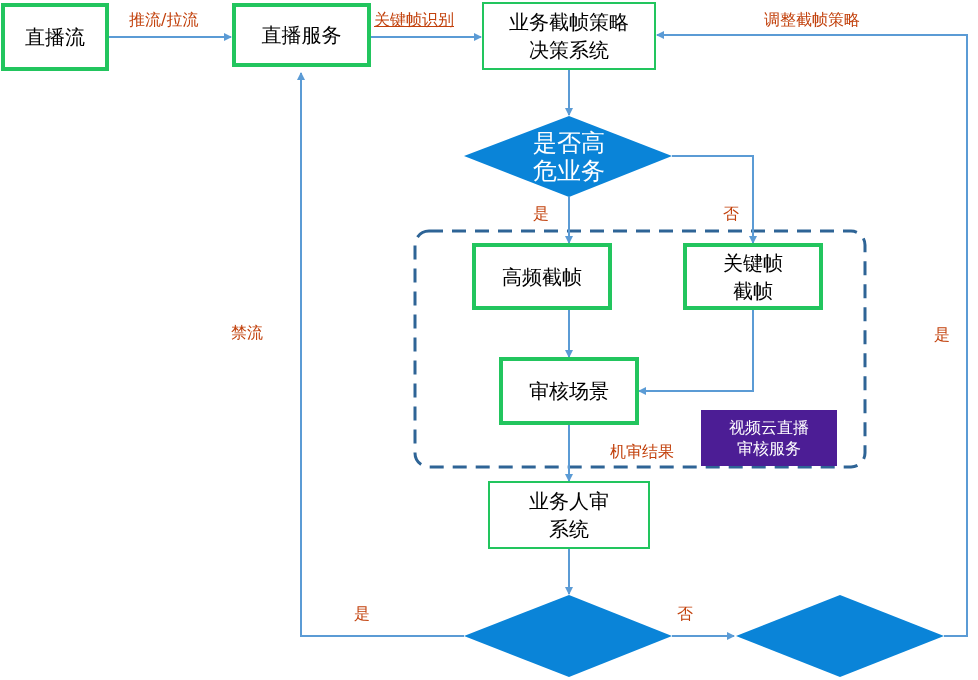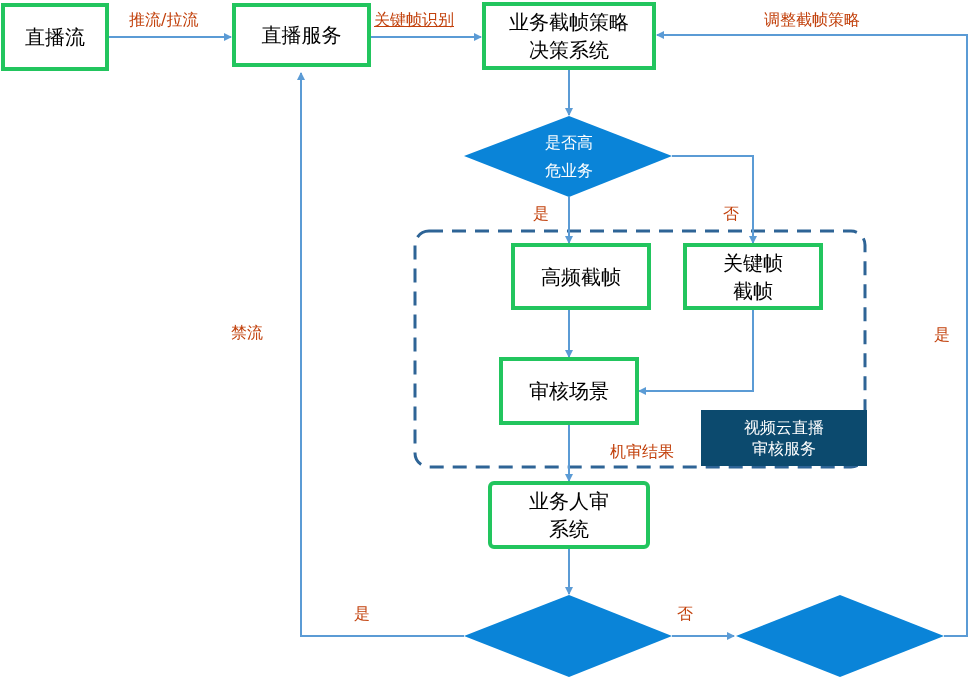--- a/index.html
+++ b/index.html
@@ -2,26 +2,26 @@
 <html><head>
 <meta charset="utf-8">
 <style>
   html, body { margin:0; padding:0; background:#ffffff; }
   #stage { position:relative; width:978px; height:680px; overflow:hidden; background:#fff;
            font-family:"DejaVu Sans","Liberation Sans",sans-serif; }
   svg.links { position:absolute; left:0; top:0; }
   .box { position:absolute; box-sizing:border-box; background:#fff; display:flex; align-items:center;
          justify-content:center; text-align:center; color:#000; font-size:20px; line-height:28px; }
   .box.blue { border:4px solid #22c55e; }
-  .box.gray { border:4px solid #22c55e; }
+  .box.gray { border:2px solid #22c55e; }
   .box span { white-space:pre-line; }
-  .dia-text { position:absolute; color:#fff; font-size:16px; line-height:28px; text-align:center;
+  .dia-text { position:absolute; color:#fff; font-size:24px; line-height:28px; text-align:center;
               white-space:pre-line; display:flex; align-items:center; justify-content:center; }
   .lbl { position:absolute; font-size:16px; color:#c2410c; white-space:nowrap; }
-  .service { position:absolute; left:701px; top:410px; width:166px; height:56px; background:#0c4a6e;
+  .service { position:absolute; left:701px; top:410px; width:136px; height:56px; background:#4c1d95;
              color:#fff; font-size:16px; line-height:21px; display:flex; align-items:center;
              justify-content:center; text-align:center; white-space:pre-line; }
 </style>
 </head>
 <body>
 
 <div id="stage">
 
   <svg class="links" width="978" height="680">
     <defs>
@@ -59,35 +59,35 @@
     <span>直播服务</span>
   </div>
   <div class="box gray" style="left:482px;top:2px;width:174px;height:68px;">
     <span>业务截帧策略
 决策系统</span>
   </div>
 
   <div class="dia-text" style="left:500px;top:128px;width:138px;height:58px;">是否高
 危业务</div>
 
-  <div class="box blue" style="left:511px;top:243px;width:140px;height:67px;">
+  <div class="box blue" style="left:472px;top:243px;width:140px;height:67px;">
     <span>高频截帧</span>
   </div>
   <div class="box blue" style="left:499px;top:357px;width:140px;height:68px;">
     <span>审核场景</span>
   </div>
   <div class="box blue" style="left:683px;top:243px;width:140px;height:67px;">
     <span>关键帧
 截帧</span>
   </div>
 
   <div class="service">视频云直播
 审核服务</div>
 
-  <div class="box gray" style="left:488px;top:481px;width:162px;height:68px;border-radius:6px;">
+  <div class="box gray" style="left:488px;top:481px;width:162px;height:68px;">
     <span>业务人审
 系统</span>
   </div>
 
 
   <div class="lbl" style="left:129px;top:10px;">推流/拉流</div>
   <div class="lbl" style="left:374px;top:10px;text-decoration:underline;">关键帧识别</div>
   <div class="lbl" style="left:764px;top:10px;">调整截帧策略</div>
   <div class="lbl" style="left:533px;top:204px;">是</div>
   <div class="lbl" style="left:723px;top:204px;">否</div>

